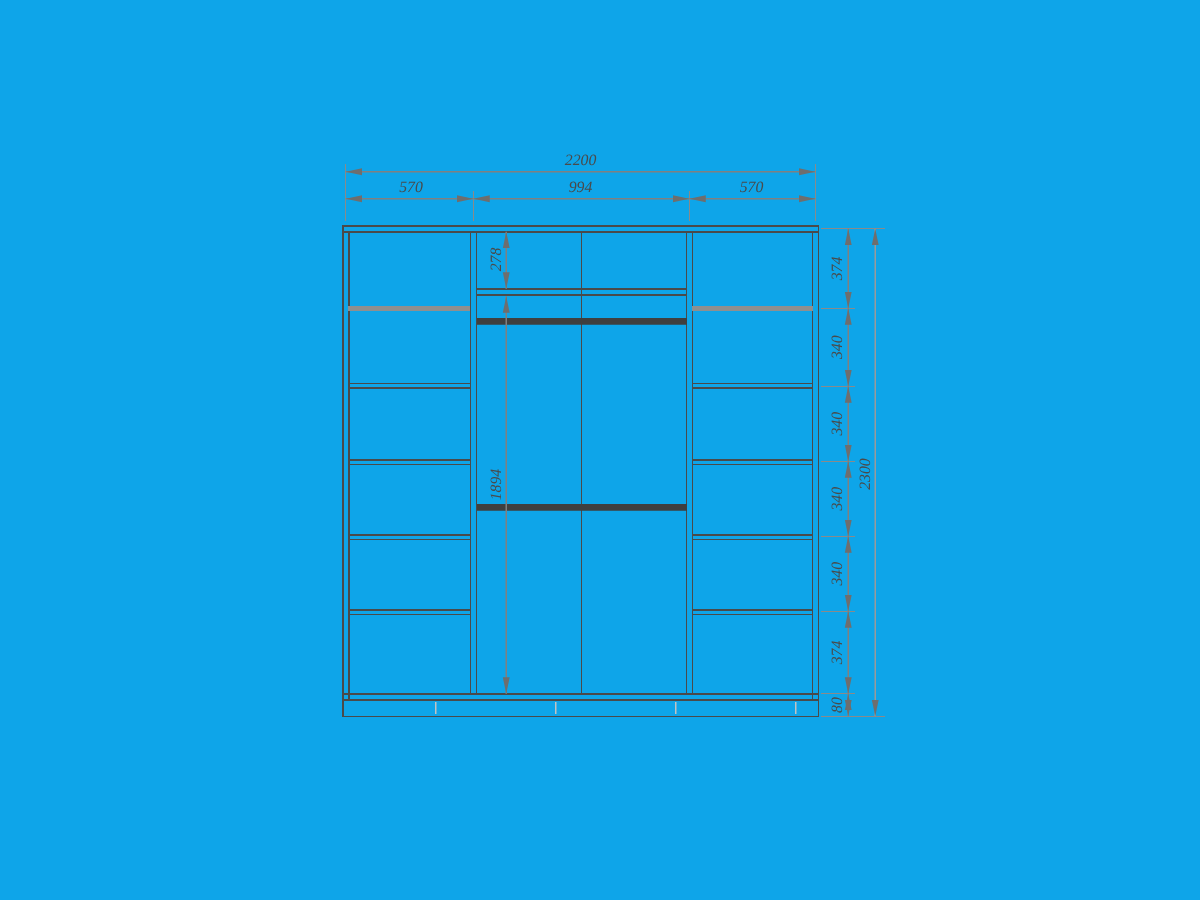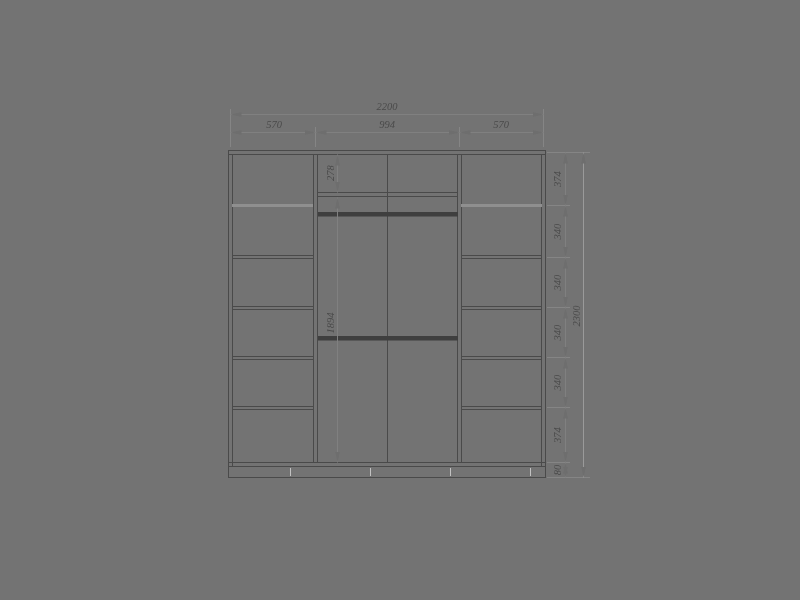--- a/index.html
+++ b/index.html
@@ -1,16 +1,16 @@
 <!DOCTYPE html>
 <html><head>
 <meta charset="utf-8">
 <style>
   html,body{margin:0;padding:0;background:#fff;}
-  .stage{position:relative;width:800px;height:600px;background:#737373;overflow:hidden;
+  .stage{position:relative;width:800px;height:600px;background:#0ea5e9;overflow:hidden;
          font-family:"Liberation Serif",serif;}
   svg{position:absolute;left:0;top:0;}
   .carc{stroke:#4a4a4a;stroke-width:1;fill:none;shape-rendering:crispEdges;}
   .shelf{stroke:#4a4a4a;stroke-width:1;shape-rendering:crispEdges;}
   .shelf-thick{stroke:#8f8f8f;stroke-width:3.5;shape-rendering:crispEdges;}
   .rail{fill:#3f3f3f;}
   .dimline{stroke:#808080;stroke-width:1;fill:none;}
   .dimline-light{stroke:#9a9a9a;stroke-width:1;fill:none;}
   .extline{stroke:#8a8a8a;stroke-width:0.8;shape-rendering:crispEdges;}
   .tick{stroke:#c2c2c2;stroke-width:1;}

